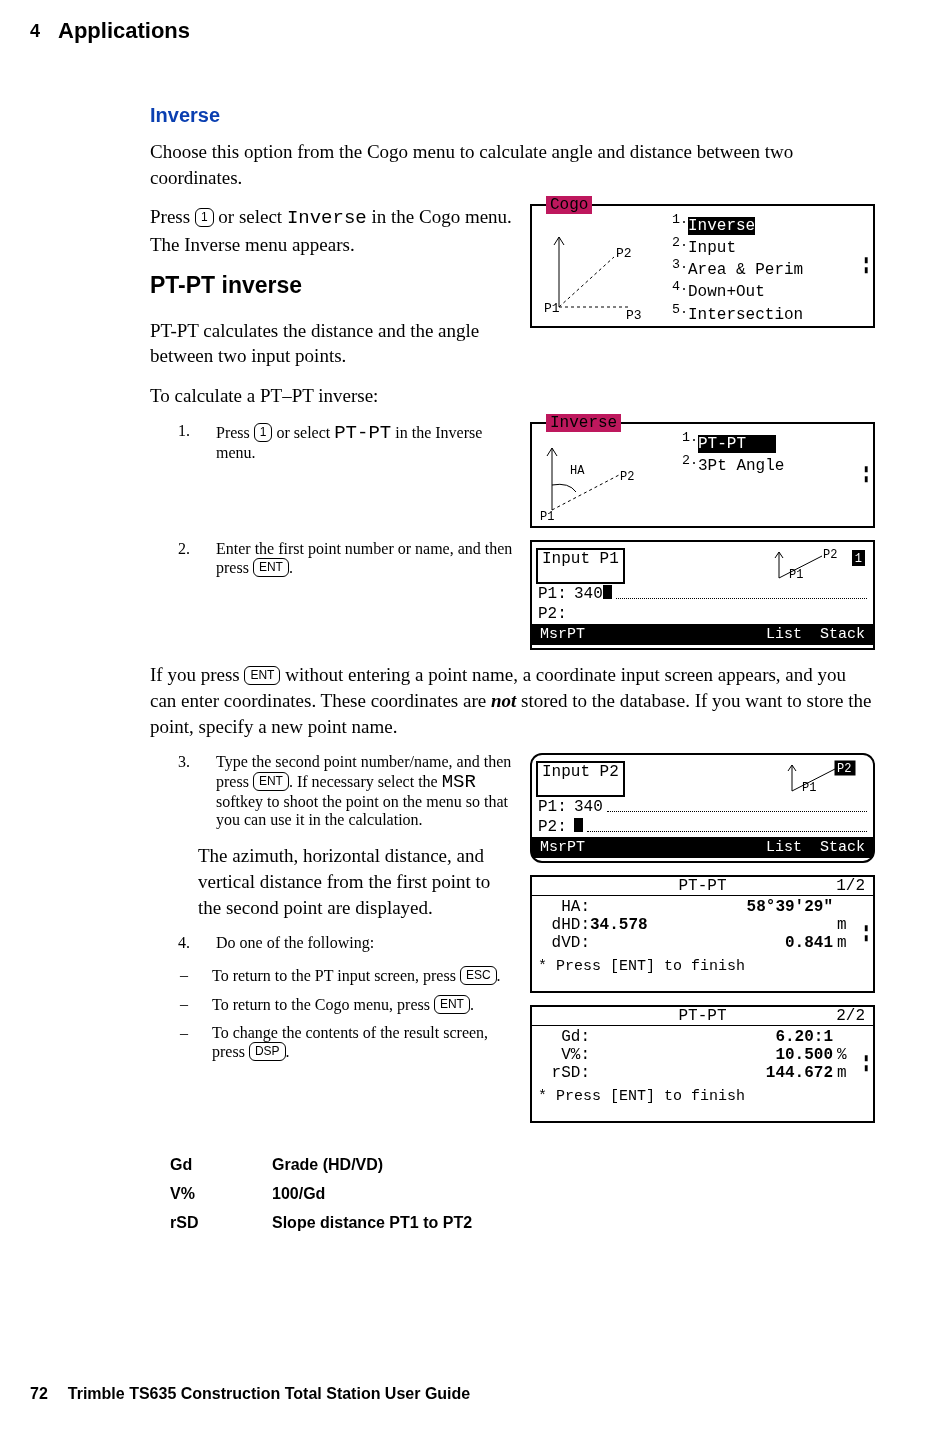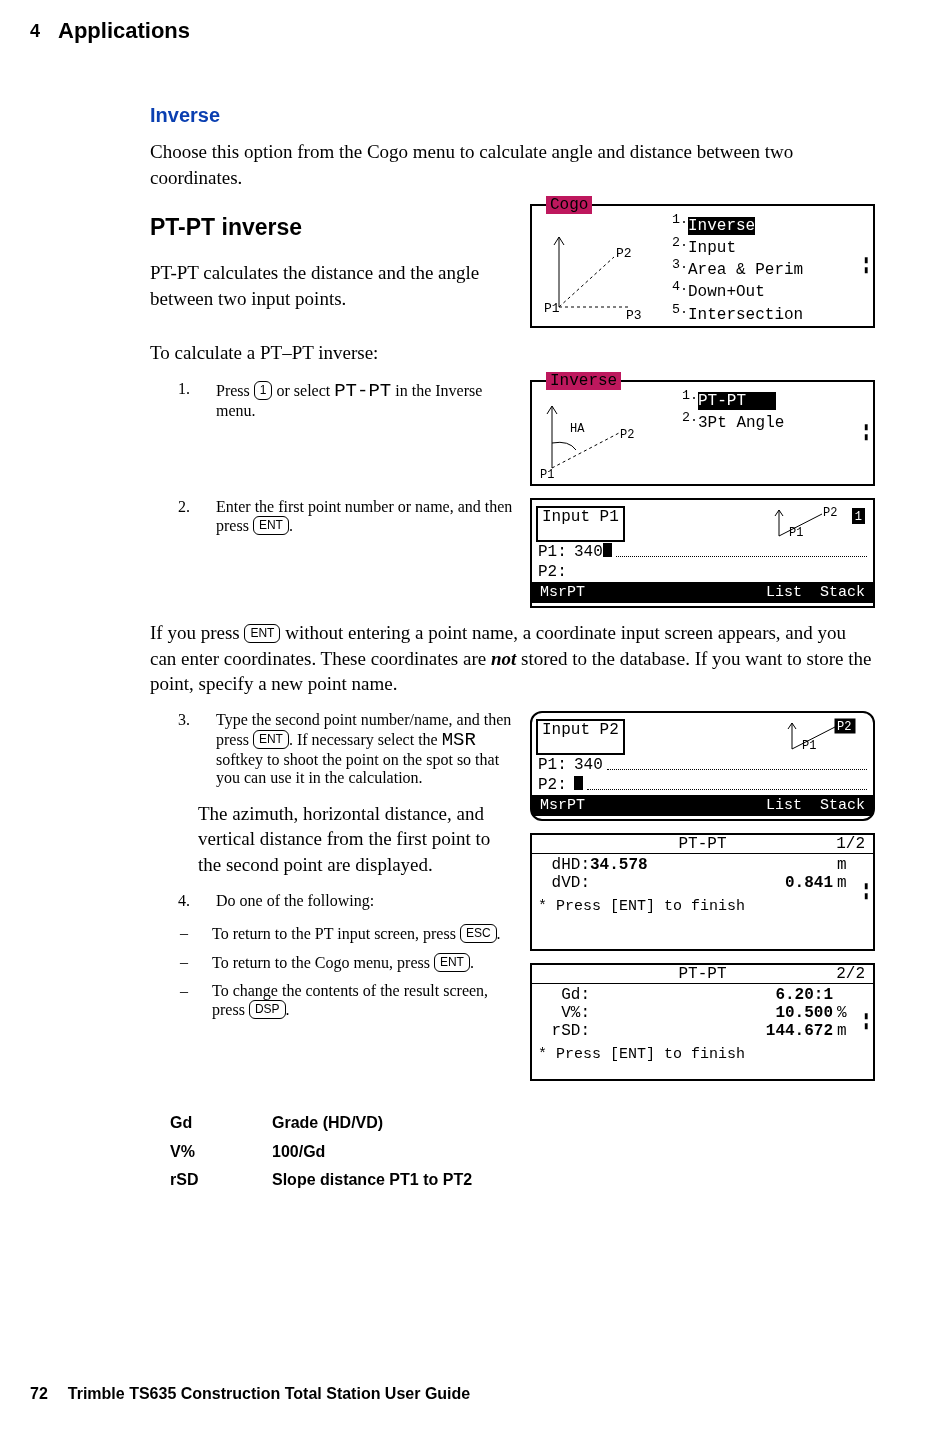--- a/index.html
+++ b/index.html
@@ -113,20 +113,23 @@
   <span class="chapnum">4</span>
   <span class="chaptitle">Applications</span>
 </div>
 
 <div class="content">
   <div class="section-title">Inverse</div>
   <p class="para">Choose this option from the Cogo menu to calculate angle and distance between two coordinates.</p>
 
   <div class="row">
     <div class="leftcol">
+      <p class="para">
+        <span>Press </span><span class="keycap">1</span><span> or select </span><span class="mono">Inverse</span><span> in the Cogo menu. The Inverse menu appears.</span>
+      </p>
       <div class="subhead">PT-PT inverse</div>
       <p class="para">PT-PT calculates the distance and the angle between two input points.</p>
     </div>
     <div class="rightcol">
 
       <div class="screen" style="height:124px;">
         <span class="screen-title">Cogo</span>
         <svg width="120" height="108" style="position:absolute;left:2px;top:6px;" class="svg-diag">
           <line x1="25" y1="95" x2="25" y2="25"></line>
           <polyline points="20,33 25,25 30,33"></polyline>
@@ -226,21 +229,21 @@
   <p class="para">
     <span>If you press </span><span class="keycap">ENT</span><span> without entering a point name, a coordinate input screen appears, and you can enter coordinates. These coordinates are </span><em class="italic">not</em><span> stored to the database. If you want to store the point, specify a new point name.</span>
   </p>
 
   <div class="row">
     <div class="leftcol">
       <div class="ol">
         <div class="li">
           <div class="num">3.</div>
           <div>
-            <span>Type the second point number/name, and then press </span><span class="keycap">ENT</span><span>. If necessary select the </span><span class="mono">MSR</span><span> softkey to shoot the point on the spot so that you can use it in the calculation.</span>
+            <span>Type the second point number/name, and then press </span><span class="keycap">ENT</span><span>. If necessary select the </span><span class="mono">MSR</span><span> softkey to shoot the point on the menu so that you can use it in the calculation.</span>
           </div>
         </div>
       </div>
       <p class="para" style="margin-left:48px;">The azimuth, horizontal distance, and vertical distance from the first point to the second point are displayed.</p>
       <div class="ol">
         <div class="li">
           <div class="num">4.</div>
           <div>Do one of the following:</div>
         </div>
       </div>
@@ -292,20 +295,25 @@
         </div>
       </div>
 
       <div class="screen result-screen" style="height:118px;">
         <div class="center" style="border-bottom:1px solid #000;position:relative;">
           <span>PT-PT</span>
           <span style="position:absolute;right:8px;">1/2</span>
         </div>
         <div style="padding:2px 20px 2px 6px;">
           <div style="display:flex;">
+              <span style="width:52px;text-align:right;">HA:</span>
+              <span class="bold" style="flex:1;text-align:right;">58°39'29"</span>
+              <span style="width:20px;"></span>
+            </div>
+          <div style="display:flex;">
               <span style="width:52px;text-align:right;">dHD:</span>
               <span class="bold" style="flex:1;text-align:left;">34.578</span>
               <span style="width:20px;padding-left:4px;">m</span>
             </div>
           <div style="display:flex;">
               <span style="width:52px;text-align:right;">dVD:</span>
               <span class="bold" style="flex:1;text-align:right;">0.841</span>
               <span style="width:20px;padding-left:4px;">m</span>
             </div>
         </div>

